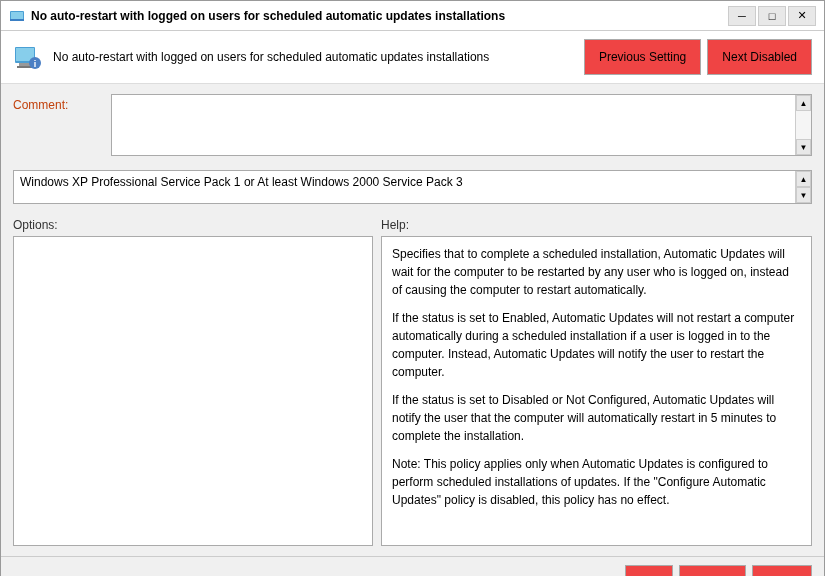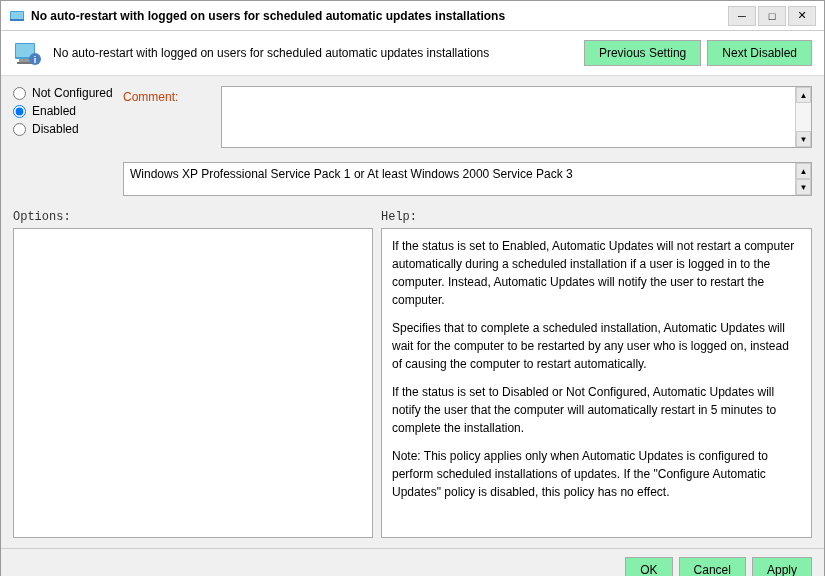--- a/index.html
+++ b/index.html
@@ -75,23 +75,23 @@
       font-weight: 400;
     }
     .header-buttons {
       display: flex;
       gap: 6px;
     }
     .btn {
       padding: 4px 14px;
       font-size: 12px;
       border: 1px solid #aaa;
-      background: #86efac;
-      cursor: pointer;
-      height: 26px;
+      background: #ef4444;
+      cursor: pointer;
+      height: 36px;
     }
 
     .content {
       padding: 10px 12px;
     }
 
     .radio-group {
       display: flex;
       flex-direction: column;
       gap: 4px;
@@ -136,21 +136,20 @@
       width: 360px;
       flex-shrink: 0;
     }
     .col-help {
       flex: 1;
     }
     .col-header {
       font-size: 12px;
       margin-bottom: 4px;
       color: #333;
-      font-family: Liberation Mono, monospace;
     }
     .options-panel {
       border: 1px solid #aaa;
       background: white;
       height: 310px;
     }
     .help-panel {
       border: 1px solid #aaa;
       background: white;
       height: 310px;
@@ -271,36 +270,20 @@
     <span class="header-title">No auto-restart with logged on users for scheduled automatic updates installations</span>
     <div class="header-buttons">
       <button class="btn">Previous Setting</button>
       <button class="btn">Next Disabled</button>
     </div>
   </div>
 
   <div class="content">
     <div class="section-wrapper">
 
-      <div class="left-panel">
-        <div class="radio-group">
-          <label class="radio-item">
-            <input type="radio" name="setting" value="not-configured" style="">
-            <span>Not Configured</span>
-          </label>
-          <label class="radio-item">
-            <input type="radio" name="setting" value="enabled" checked="" style="">
-            <span>Enabled</span>
-          </label>
-          <label class="radio-item">
-            <input type="radio" name="setting" value="disabled" style="">
-            <span>Disabled</span>
-          </label>
-        </div>
-      </div>
 
       <div class="right-panel">
         <div class="right-panel-inner">
 
           <div class="form-section">
             <span class="form-label">Comment:</span>
             <div class="form-value">
               <div class="field-with-scroll">
                 <div class="field-scroll-inner"></div>
                 <div class="vscrollbar">
@@ -332,22 +315,22 @@
 
     <div class="two-col">
       <div class="col-options">
         <div class="col-header">Options:</div>
         <div class="options-panel"></div>
       </div>
       <div class="col-help">
         <div class="col-header">Help:</div>
         <div class="help-panel">
 
-        <p>If the status is set to Enabled, Automatic Updates will not restart a computer automatically during a scheduled installation if a user is logged in to the computer. Instead, Automatic Updates will notify the user to restart the computer.</p>
-            <p>Specifies that to complete a scheduled installation, Automatic Updates will wait for the computer to be restarted by any user who is logged on, instead of causing the computer to restart automatically.</p>
+        <p>Specifies that to complete a scheduled installation, Automatic Updates will wait for the computer to be restarted by any user who is logged on, instead of causing the computer to restart automatically.</p>
+            <p>If the status is set to Enabled, Automatic Updates will not restart a computer automatically during a scheduled installation if a user is logged in to the computer. Instead, Automatic Updates will notify the user to restart the computer.</p>
             <p>If the status is set to Disabled or Not Configured, Automatic Updates will notify the user that the computer will automatically restart in 5 minutes to complete the installation.</p>
             <p>Note: This policy applies only when Automatic Updates is configured to perform scheduled installations of updates. If the "Configure Automatic Updates" policy is disabled, this policy has no effect.</p>
           </div>
       </div>
     </div>
   </div>
 
   <div class="footer">
     <button class="btn">OK</button>
     <button class="btn">Cancel</button>

